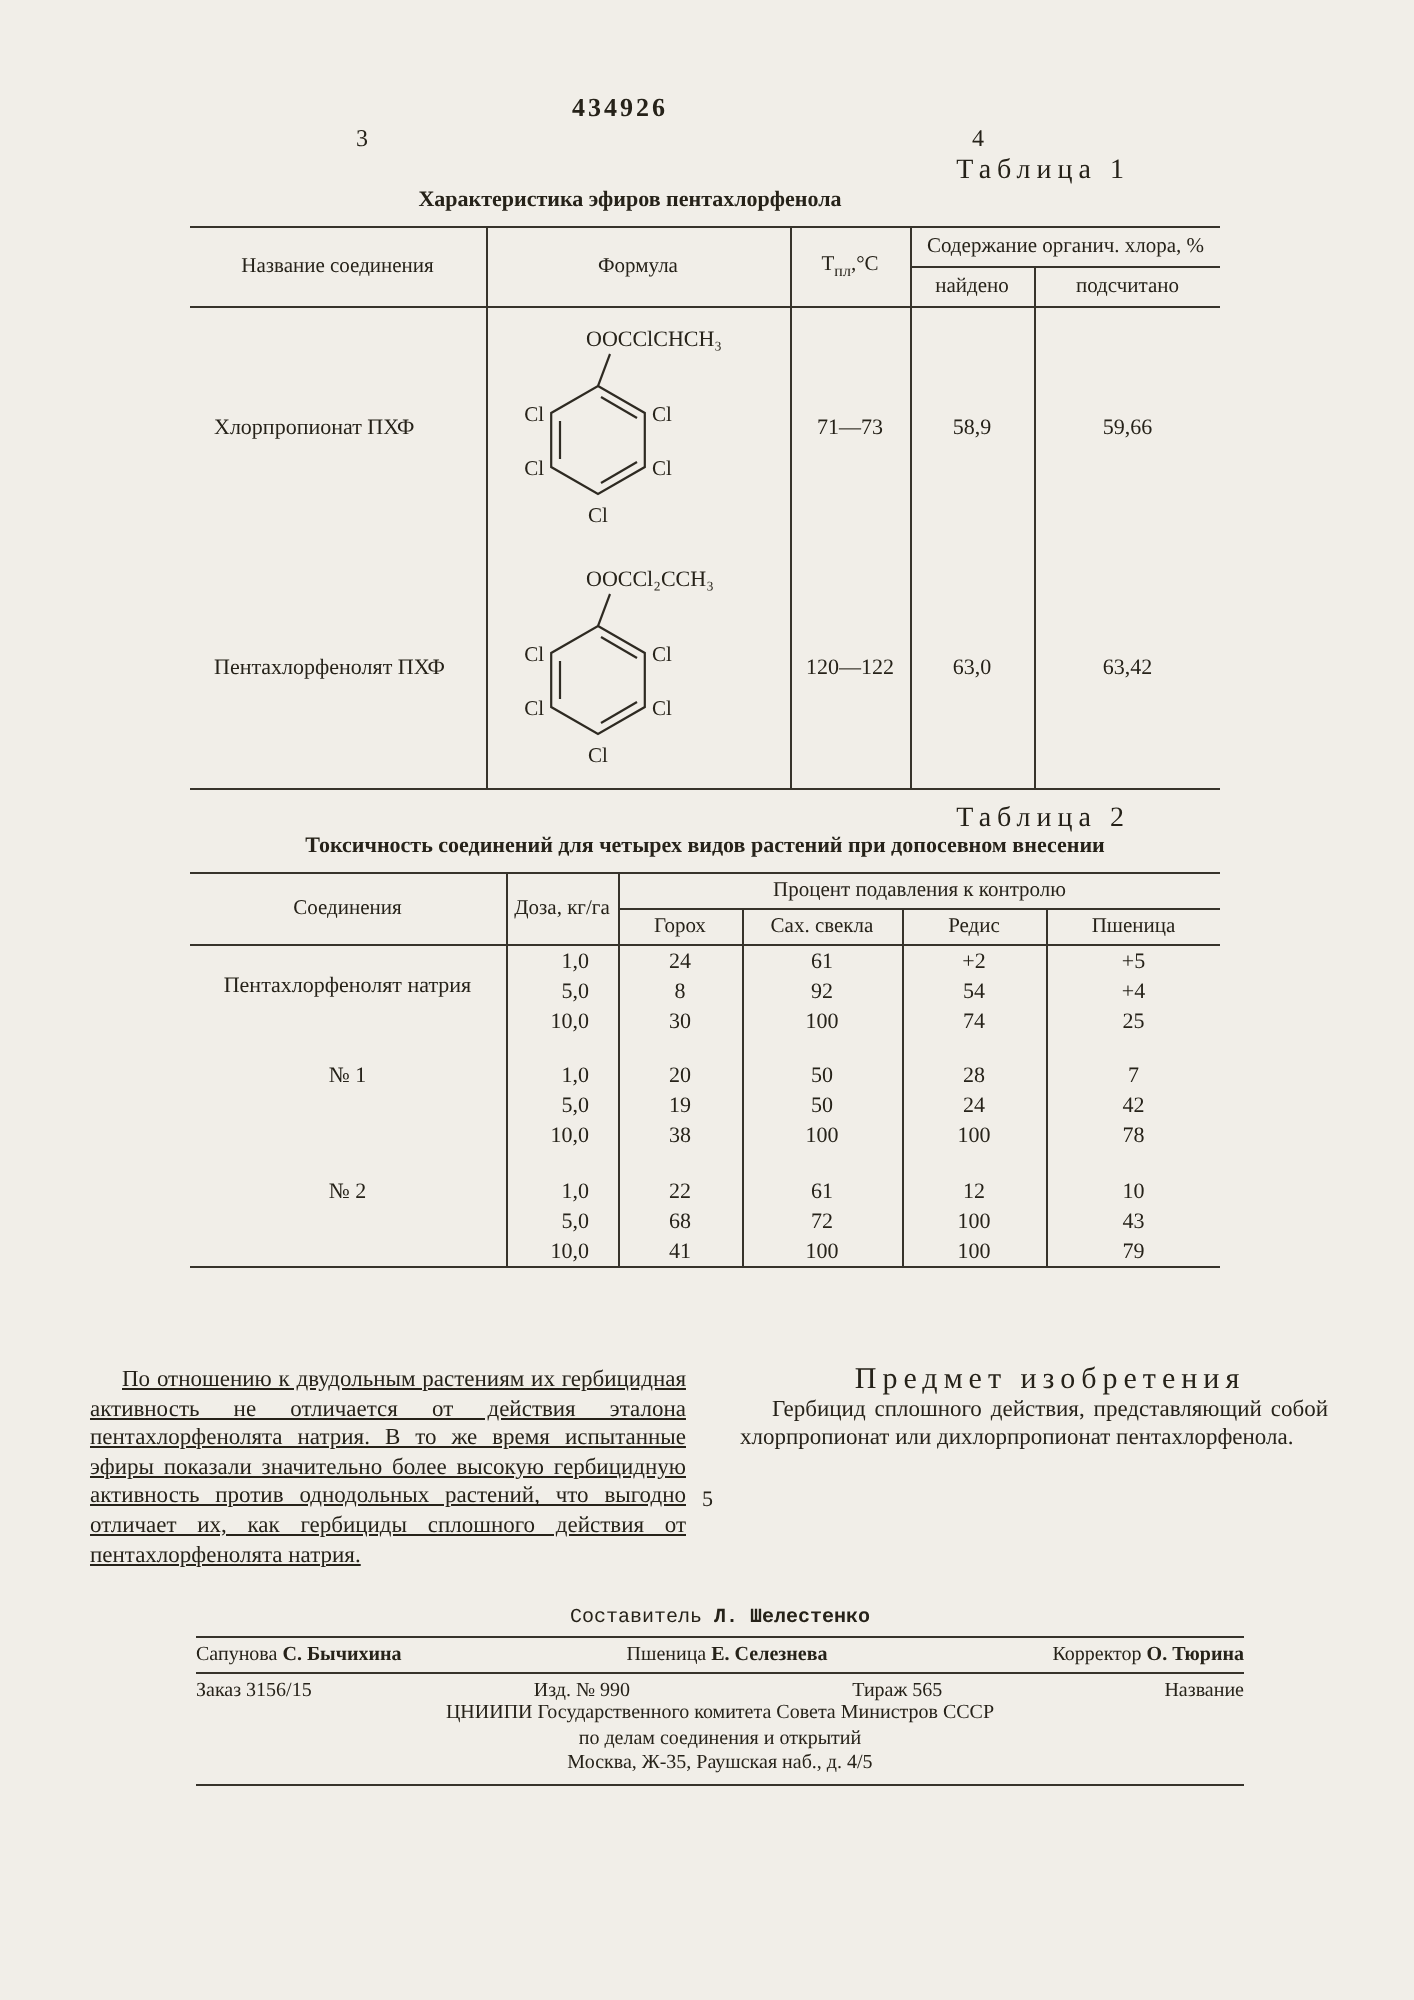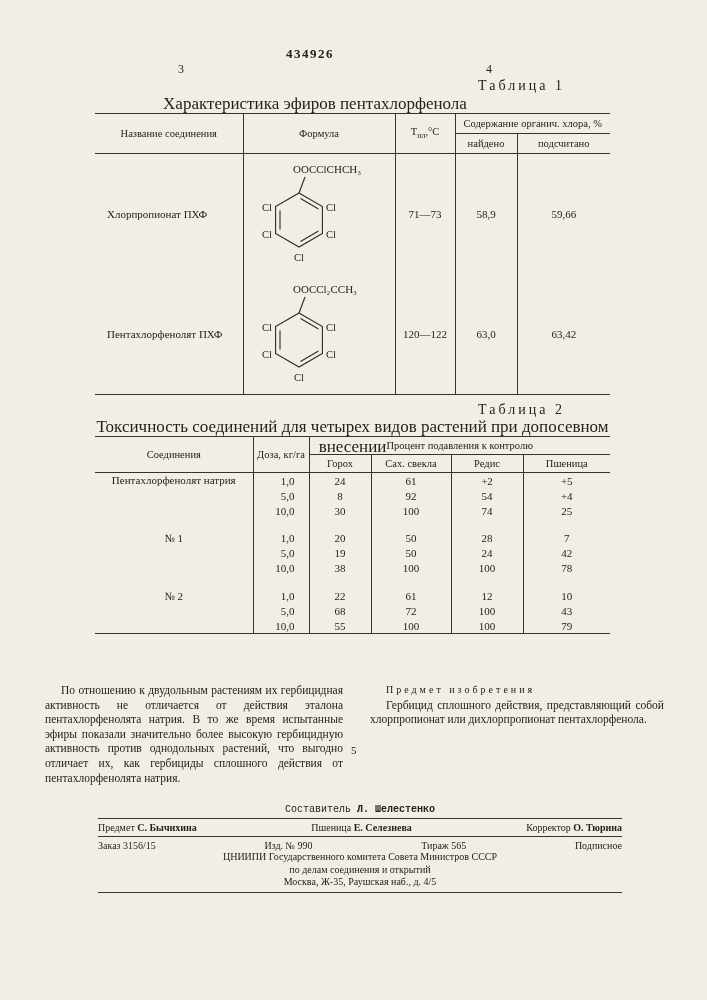--- a/index.html
+++ b/index.html
@@ -18,21 +18,21 @@
   .patent-no { top: 46px; left: 0; width: 620px; text-align: center;
                font-weight: bold; font-size: 13px; letter-spacing: 1.5px; }
   .pg { font-size: 12px; }
   .pg-left  { top: 62px; left: 178px; }
   .pg-right { top: 62px; left: 486px; }
 
   .tbl-label { font-size: 14px; letter-spacing: 3px; text-align: right; }
   .t1-label { top: 78px;  left: 405px; width: 160px; }
   .t2-label { top: 402px; left: 405px; width: 160px; }
 
-  .tbl-title { text-align: center; font-weight: normal; font-size: 17px; }
+  .tbl-title { text-align: center; font-weight: bold; font-size: 11px; }
   .t1-title { top: 94px;  left: 95px; width: 440px; }
   .t2-title { top: 417px; left: 75px; width: 555px; }
 
   
   table { border-collapse: collapse; table-layout: fixed; }
   th, td { border-right: 1px solid #37332b; }
   th:last-child, td:last-child { border-right: none; }
   th { font-weight: normal; }
 
   
@@ -51,30 +51,30 @@
   svg.structure .cl { font-size: 10.5px; }
   sub { font-size: 8px; }
 
   
   .t2 { top: 436px; left: 95px; width: 515px;
         border-top: 1.5px solid #37332b; border-bottom: 1.5px solid #37332b;
         font-size: 11px; }
   .t2 thead th { font-size: 10.5px; text-align: center; vertical-align: middle;
                  padding: 3px 2px; border-bottom: 1px solid #37332b; }
   .t2 tbody td { text-align: center; padding: 1.5px 3px; }
-  .t2 td.cmp  { vertical-align: top; text-align: center; padding-top: 1px; }
+  .t2 td.cmp  { vertical-align: top; text-align: center; padding-top: 14px; }
   .t2 td.dose { text-align: right; padding-right: 14px; }
   .t2 tr.gap td { padding-top: 14px; }
 
   
   .col { font-size: 11.5px; line-height: 14.6px; text-align: justify; }
   .col p { margin: 0; text-indent: 16px; }
-  .col-left  { top: 683px; left: 45px;  width: 298px; }
+  .col-left  { top: 683px; left: 45px;  width: 298px; text-decoration: underline; }
   .col-right { top: 683px; left: 370px; width: 294px; }
-  .claims-heading { letter-spacing: 3px; font-size: 10px;
+  .claims-heading { text-align: center; letter-spacing: 3px; font-size: 15px;
                     margin-bottom: 9px; text-indent: 0; }
   .margin-num { top: 744px; left: 351px; font-size: 11px; }
 
   
   .footer { top: 804px; left: 98px; width: 524px; font-size: 10px; }
   .footer .rule { height: 0; border-top: 1px solid #37332b; margin: 3px 0; }
   .f-center { text-align: center; font-family: Liberation Mono, monospace; }
   .f-spread { display: flex; justify-content: space-between; }
   .footer b { font-weight: bold; }
   .f-org { text-align: center; line-height: 12.5px; }
@@ -241,21 +241,21 @@
       </tr>
       <tr>
         <td class="dose">5,0</td>
         <td>68</td>
         <td>72</td>
         <td>100</td>
         <td>43</td>
       </tr>
       <tr>
         <td class="dose">10,0</td>
-        <td>55</td>
+        <td>41</td>
         <td>100</td>
         <td>100</td>
         <td>79</td>
       </tr>
     </tbody>
   </table>
 
   <div class="abs col col-left">
     <p>По отношению к двудольным растениям их гербицидная активность не отличается от действия эталона пентахлорфенолята натрия. В то же время испытанные эфиры показали значительно более высокую гербицидную активность против однодольных растений, что выгодно отличает их, как гербициды сплошного действия от пентахлорфенолята натрия.</p>
   </div>
@@ -266,30 +266,30 @@
   </div>
   <div class="abs margin-num">5</div>
 
   <div class="abs footer">
     <div class="f-center">
       <span>Составитель</span>
       <b>Л. Шелестенко</b>
     </div>
     <div class="rule"></div>
     <div class="f-spread">
-      <span><span>Предмет</span> <b>С. Бычихина</b></span>
+      <span><span>Сапунова</span> <b>С. Бычихина</b></span>
       <span><span>Пшеница</span> <b>Е. Селезнева</b></span>
       <span><span>Корректор</span> <b>О. Тюрина</b></span>
     </div>
     <div class="rule"></div>
     <div class="f-spread">
       <span>Заказ 3156/15</span>
       <span>Изд. № 990</span>
       <span>Тираж 565</span>
-      <span>Подписное</span>
+      <span>Название</span>
     </div>
     <div class="f-org">
       <div>ЦНИИПИ Государственного комитета Совета Министров СССР</div>
       <div>по делам соединения и открытий</div>
       <div>Москва, Ж-35, Раушская наб., д. 4/5</div>
     </div>
     <div class="rule"></div>
   </div>
 
 </div>

